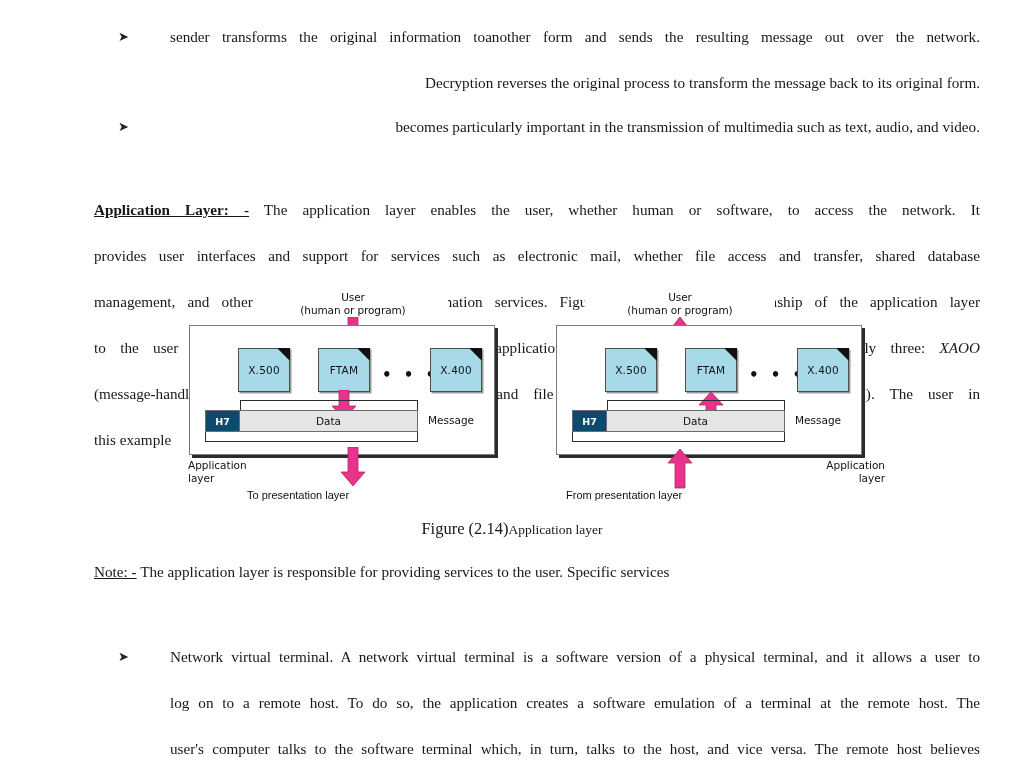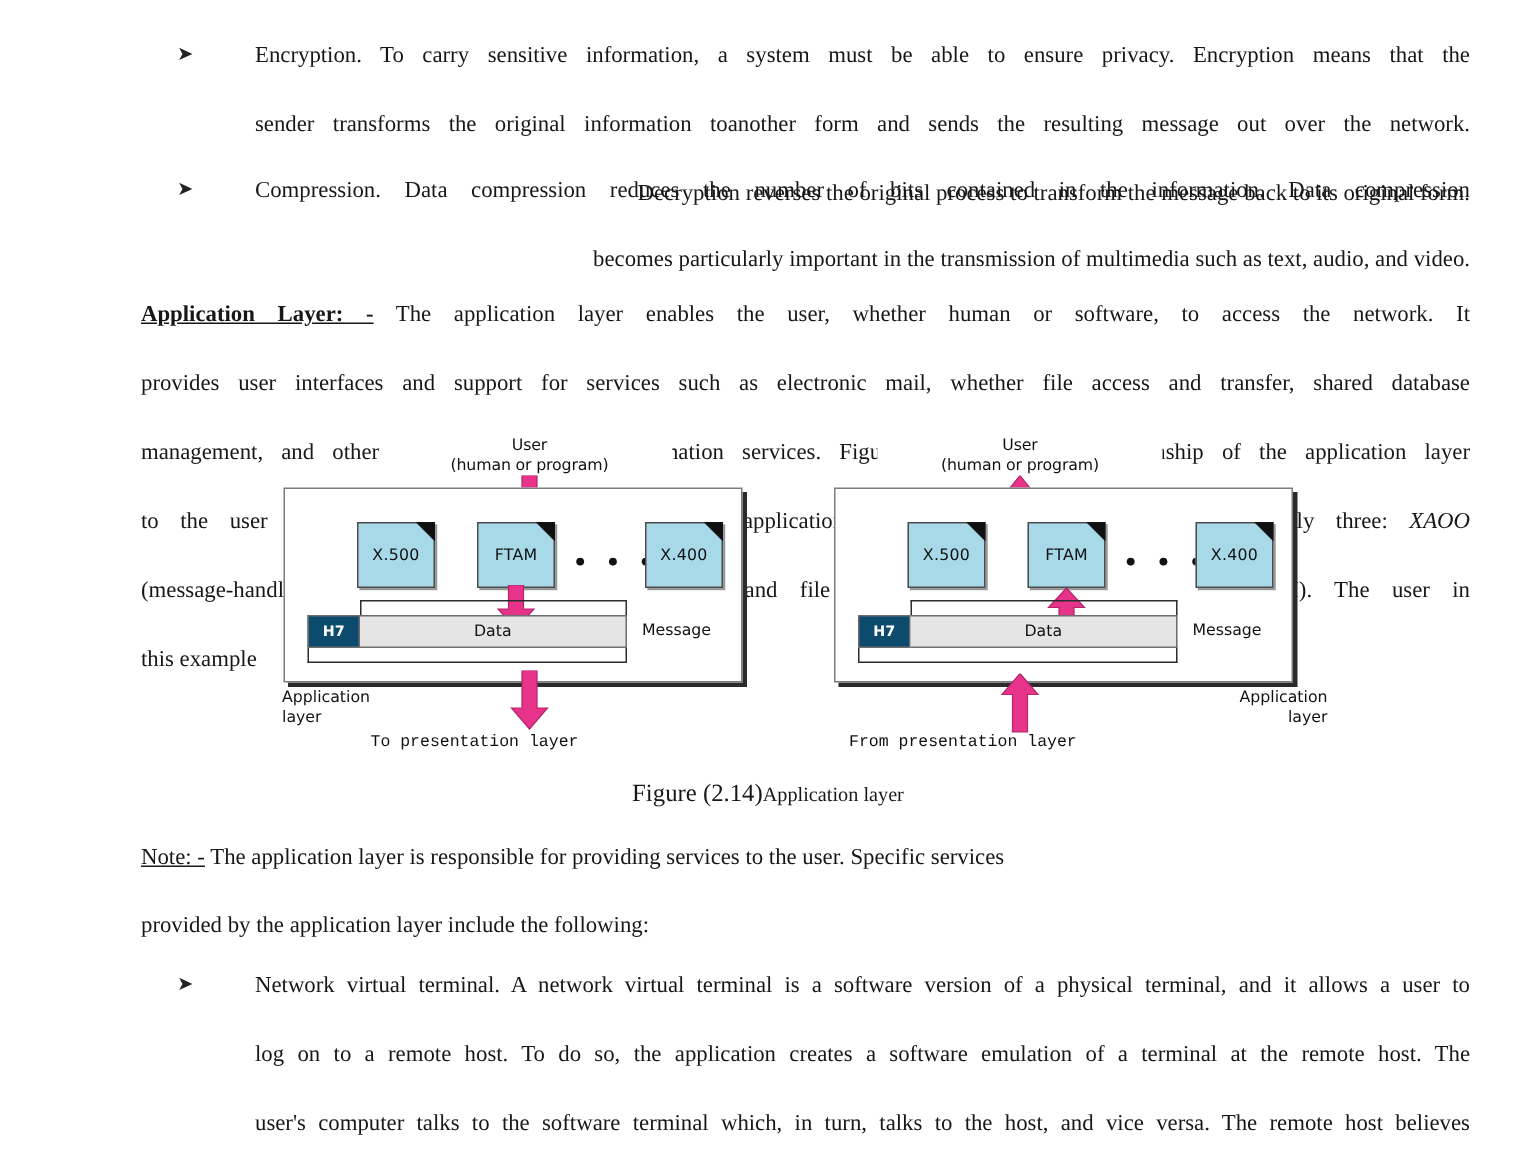--- a/index.html
+++ b/index.html
@@ -245,21 +245,21 @@
     font-family: "DejaVu Sans", sans-serif;
     font-size: 10.5px;
     line-height: 12.5px;
     color: #111;
     white-space: nowrap;
   }
   .app-layer-lbl.r { text-align: right; }
 
   .flow-lbl {
     position: absolute;
-    font-family: Liberation Mono, monospace;
+    font-family: Liberation Sans, sans-serif;
     font-size: 11px;
     color: #111;
     white-space: nowrap;
     text-align: right;
   }
 
   .fig-caption {
     position: absolute;
     left: 0;
     right: 0;
@@ -272,30 +272,28 @@
   .fig-caption .small { font-size: 13.5px; }
 </style>
 </head>
 <body>
 
 <div class="page">
 
   <div class="para bullet-row" style="left:118px; top:25px; width:862px;">
     <span class="bullet-mark">➤</span>
     <span class="bullet-text">
-      <span class="jline">Encryption. To carry sensitive information, a system must be able to ensure privacy. Encryption means that the</span>
       <span class="jline">sender transforms the original information toanother form and sends the resulting message out over the network.</span>
       <span class="lastline">Decryption reverses the original process to transform the message back to its original form.</span>
     </span>
   </div>
 
   <div class="para bullet-row" style="left:118px; top:115px; width:862px;">
     <span class="bullet-mark">➤</span>
     <span class="bullet-text">
-      <span class="jline">Compression. Data compression reduces the number of bits contained in the information. Data compression</span>
       <span class="lastline">becomes particularly important in the transmission of multimedia such as text, audio, and video.</span>
     </span>
   </div>
 
   <div class="para" style="left:94px; top:198px; width:886px;">
     <span class="jline"><span class="heading-lead">Application Layer: -</span> <span>The application layer enables the user, whether human or software, to access the network. It</span></span>
     <span class="jline">provides user interfaces and support for services such as electronic mail, whether file access and transfer, shared database</span>
     <span class="jline">management, and other types of distributed information services. Figure 2.14 shows the relationship of the application layer</span>
     <span class="jline"><span>to the user and the presentationlayer. Of the many application services available, the figure shows only three:</span> <span class="ital">XAOO</span></span>
     <span class="jline">(message-handling services), X.500 (directory services), and file transfer, access, and management (FTAM). The user in</span>
@@ -420,21 +418,20 @@
   </div>
 
   <div class="fig-caption">
     <span class="big">Figure (2.14)</span><span class="small">Application layer</span>
   </div>
 
   <div class="para" style="left:94px; top:560px; width:886px;">
     <span class="note-lead">Note: -</span> <span>The application layer is responsible for providing services to the user. Specific services</span>
   </div>
 
-  <div class="para" style="left:94px; top:605px; width:886px;">provided by the application layer include the following:</div>
 
   <div class="para bullet-row" style="left:118px; top:645px; width:862px;">
     <span class="bullet-mark">➤</span>
     <span class="bullet-text">
       <span class="jline">Network virtual terminal. A network virtual terminal is a software version of a physical terminal, and it allows a user to</span>
       <span class="jline">log on to a remote host. To do so, the application creates a software emulation of a terminal at the remote host. The</span>
       <span class="jline">user's computer talks to the software terminal which, in turn, talks to the host, and vice versa. The remote host believes</span>
 
     </span>
   </div>

